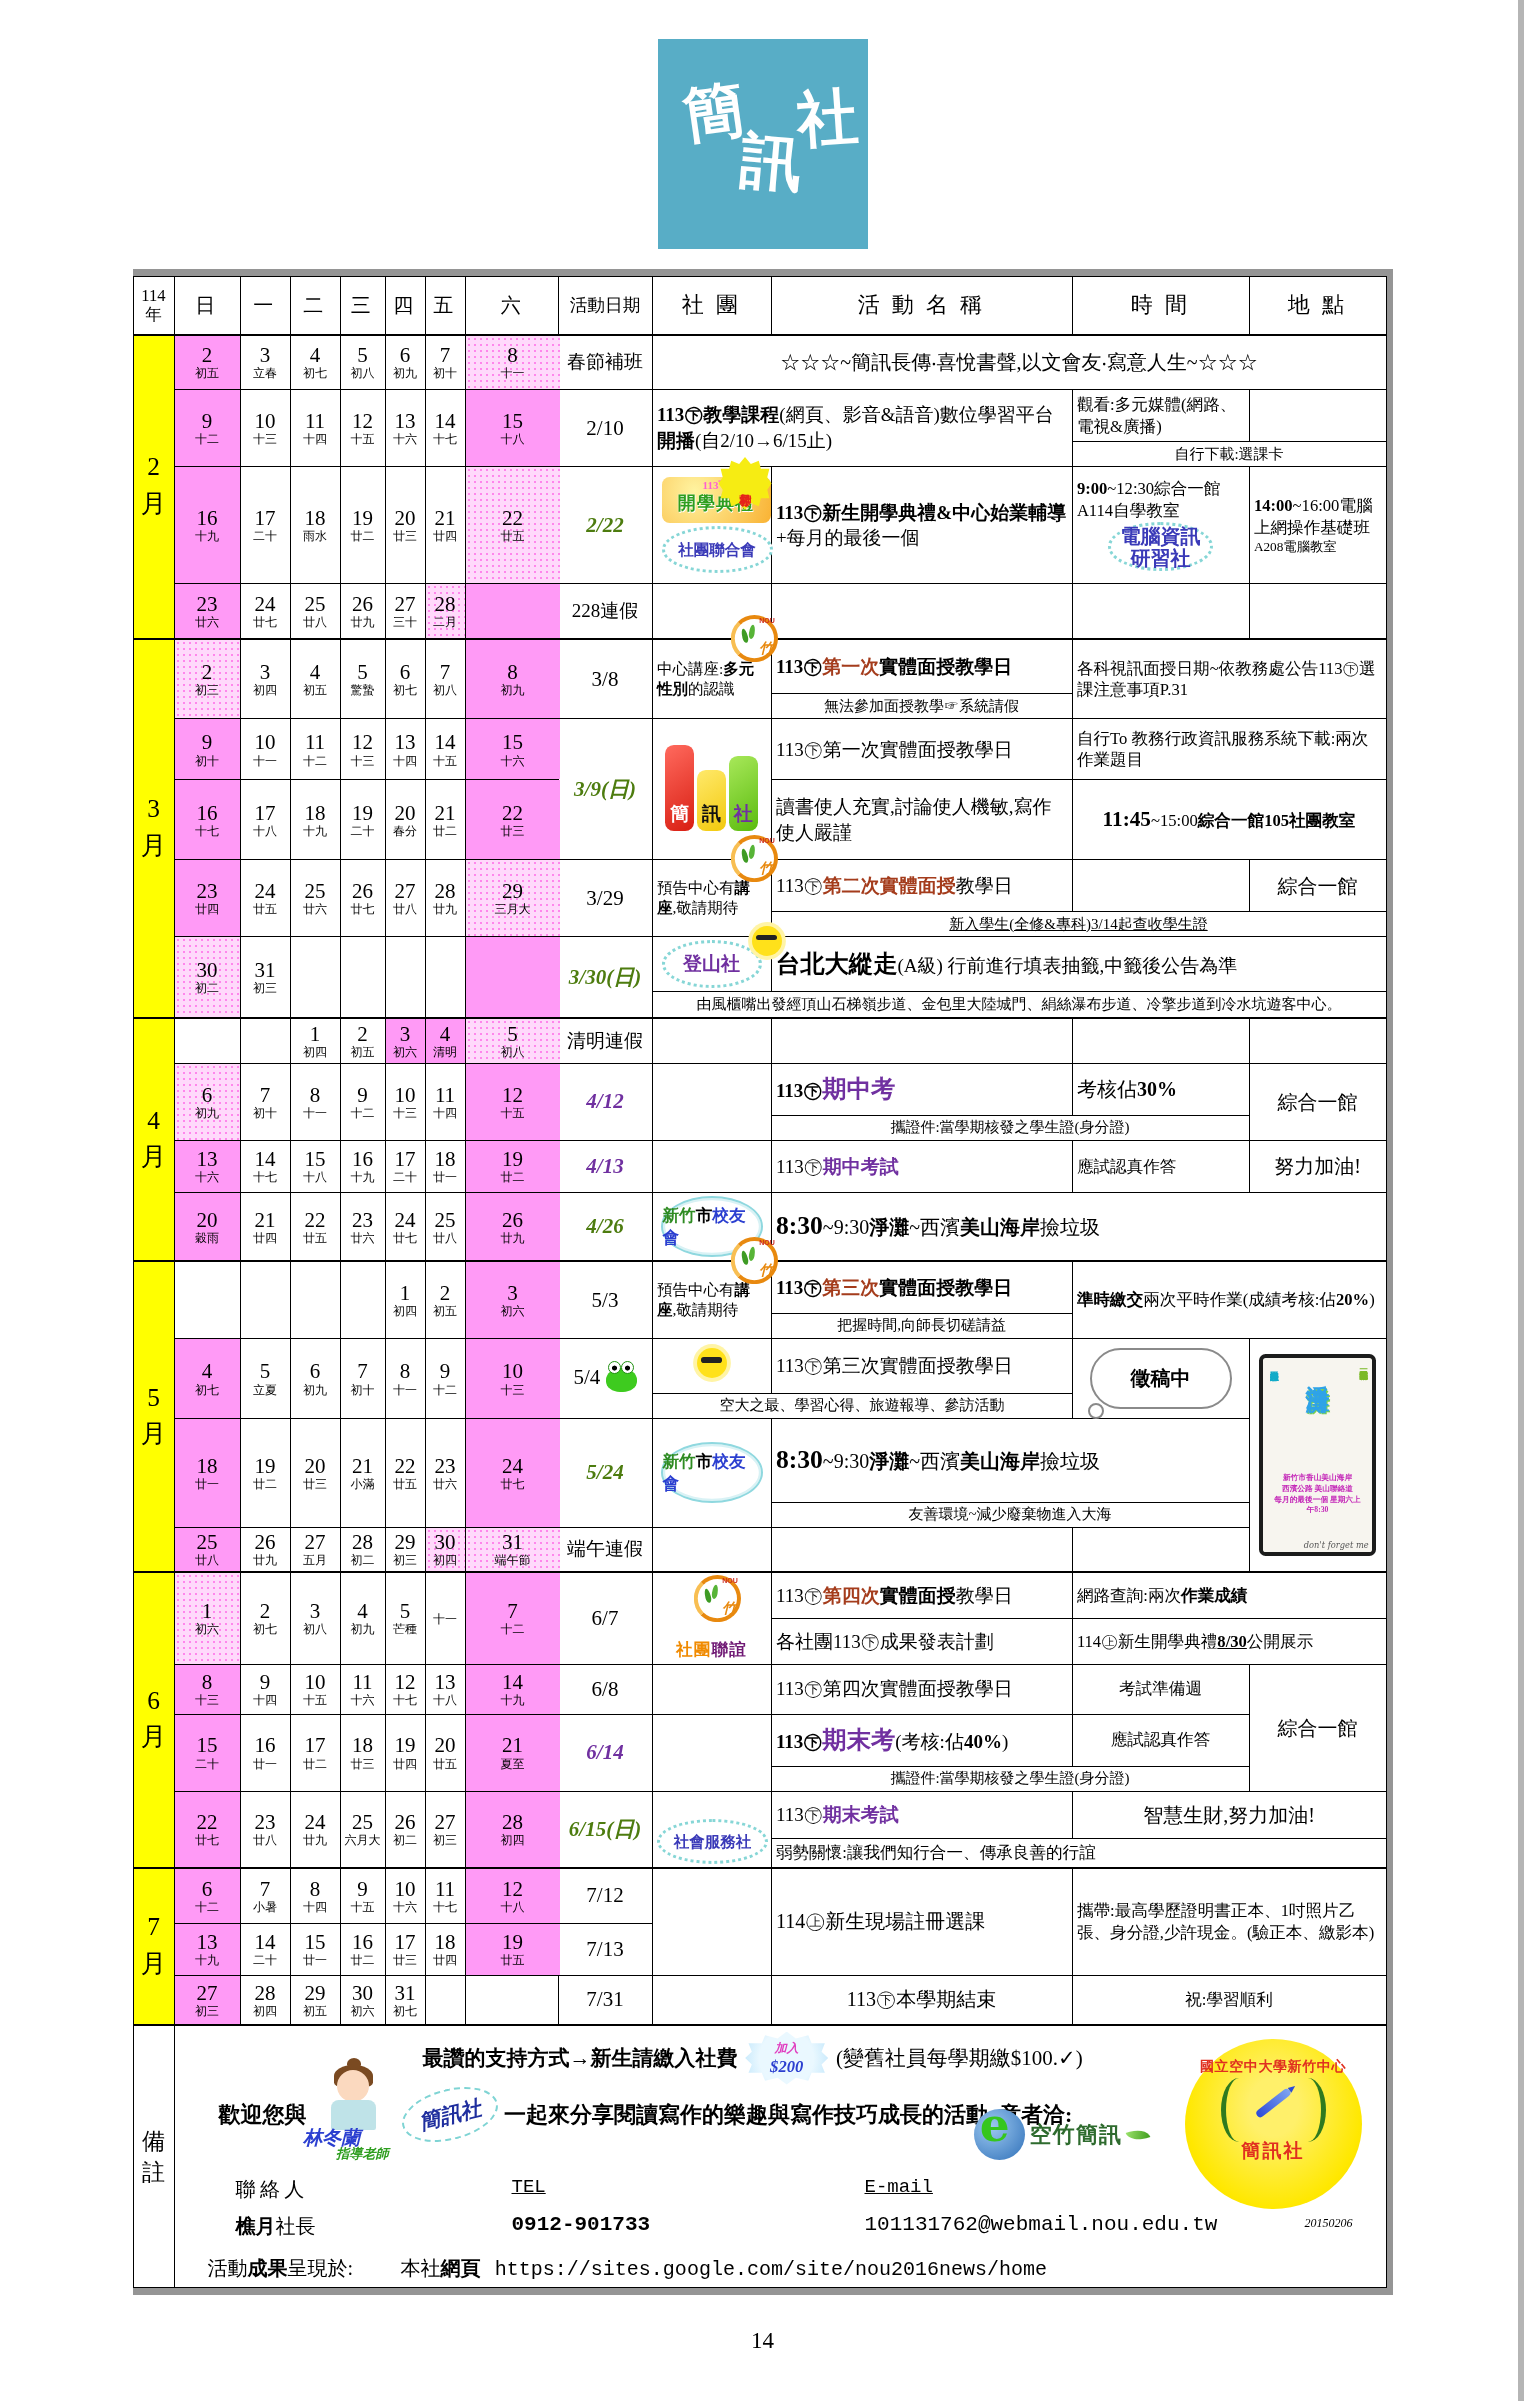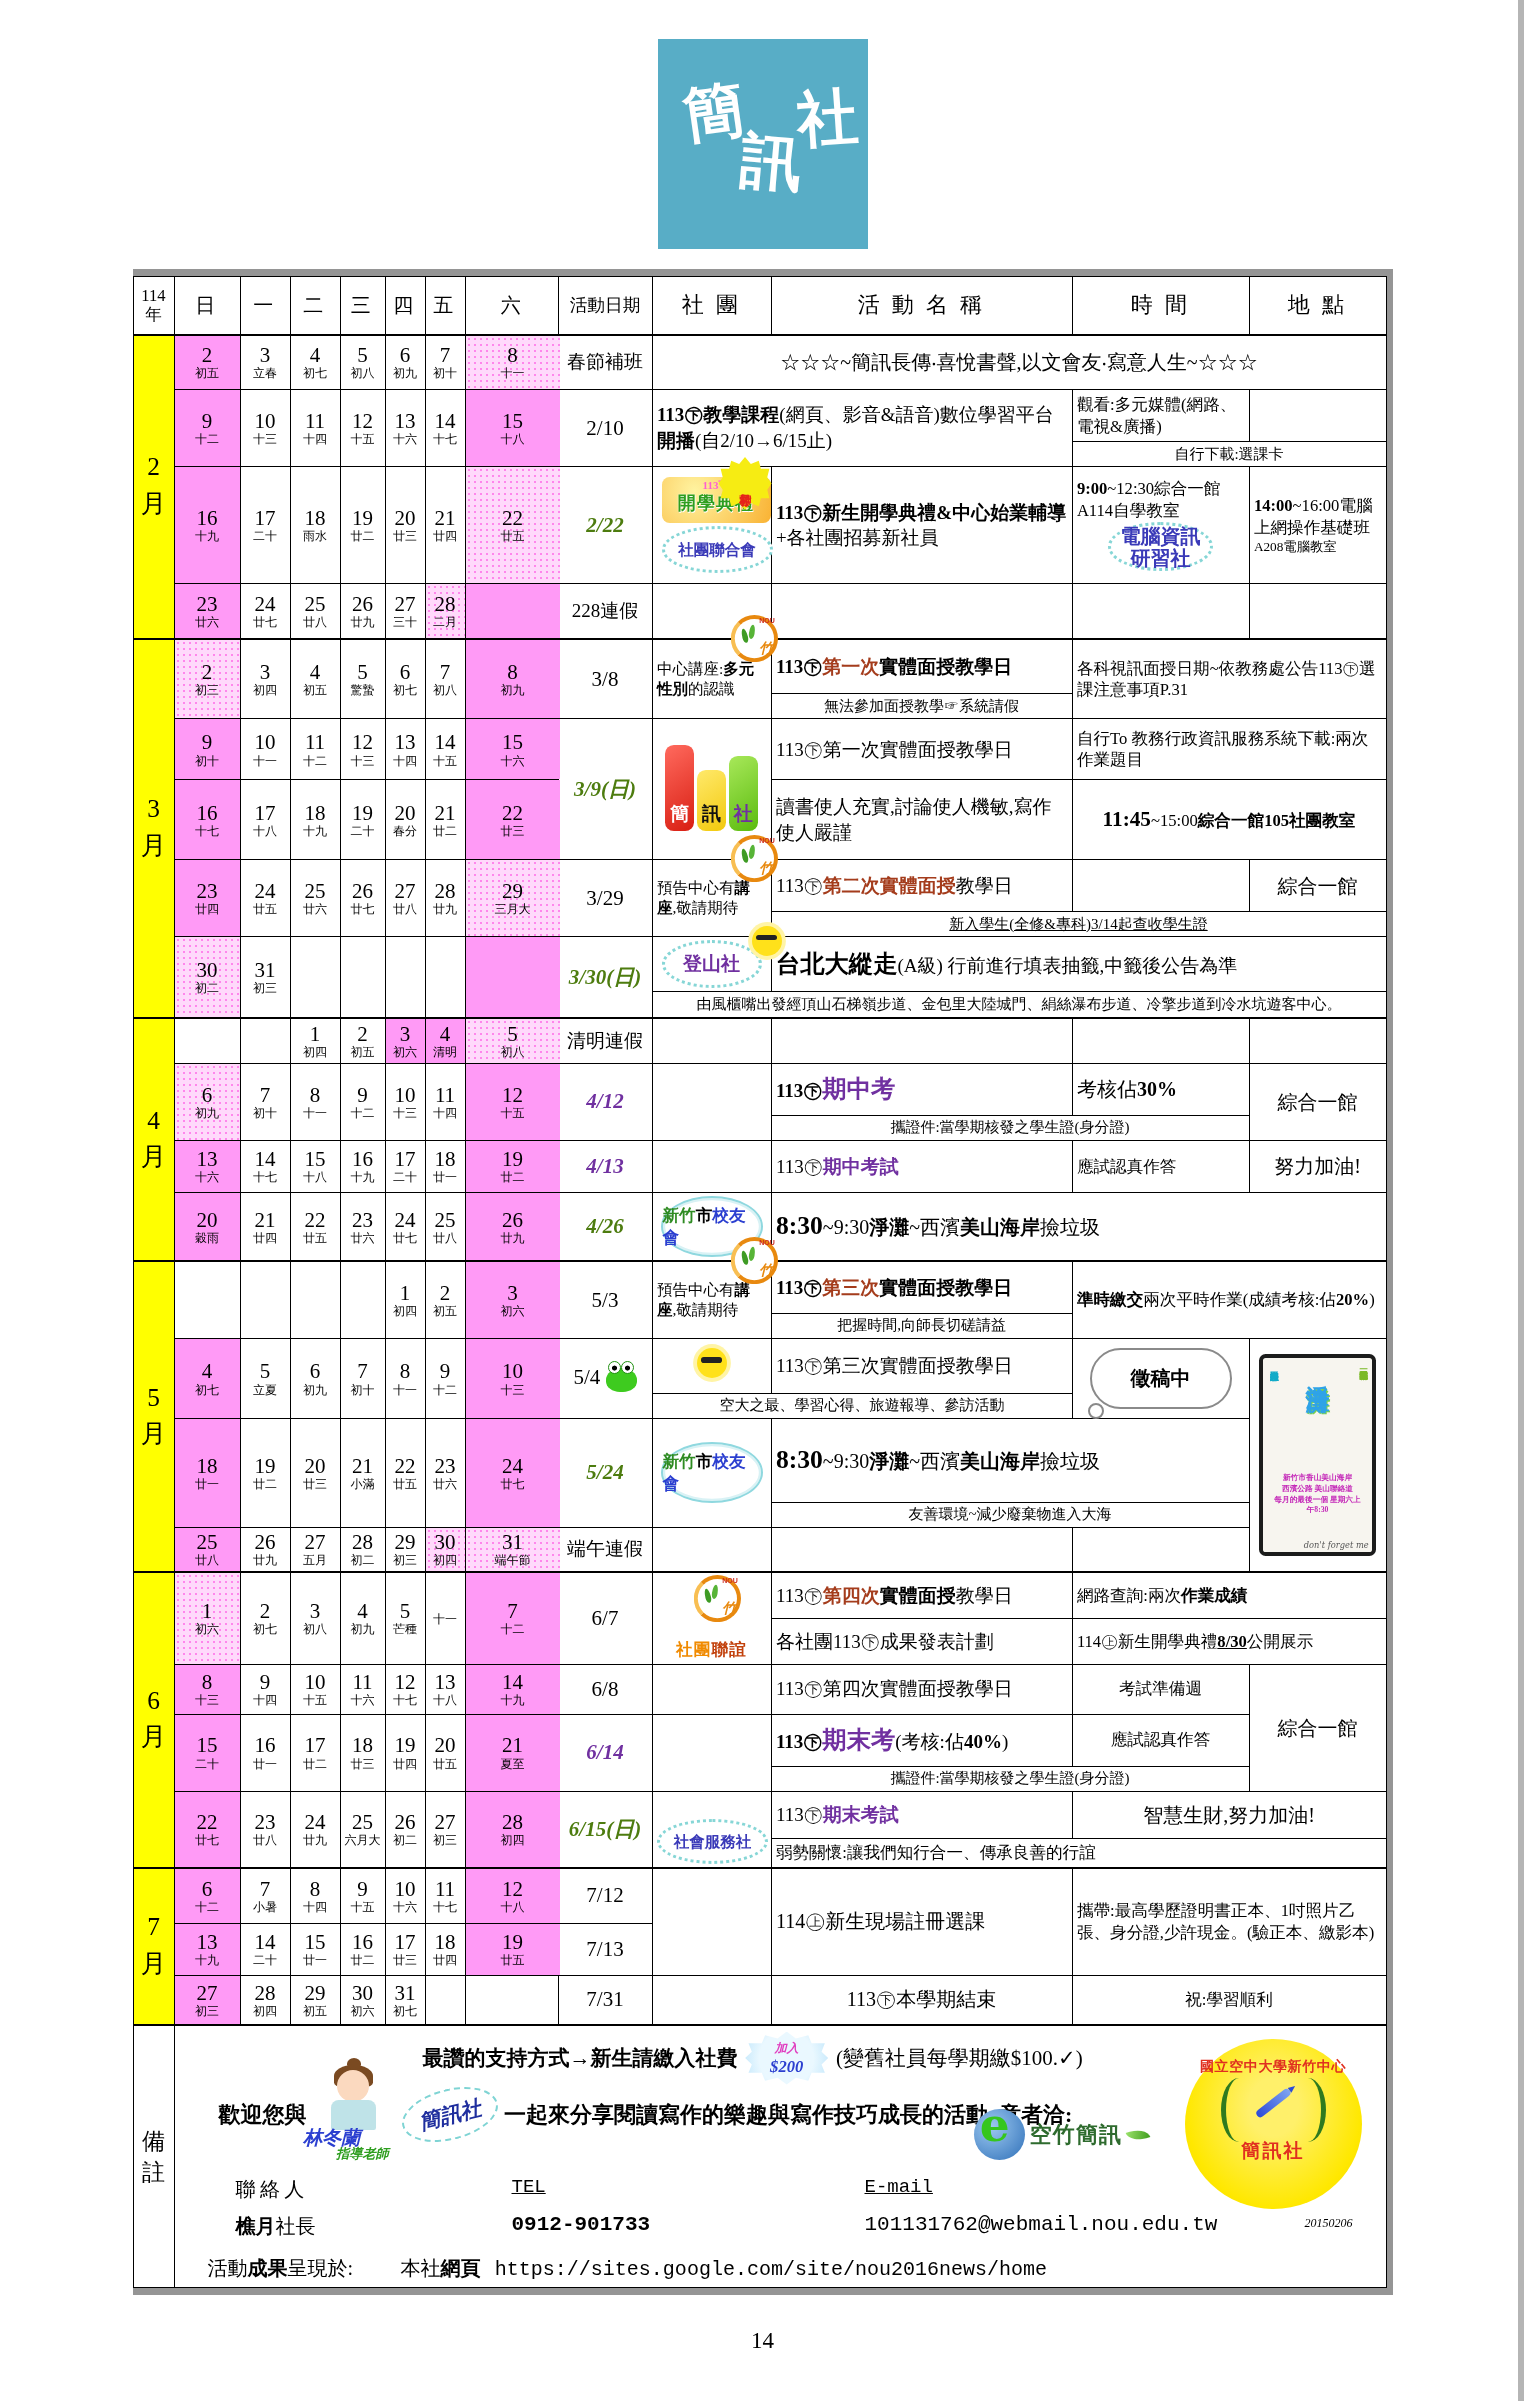--- a/index.html
+++ b/index.html
@@ -51,21 +51,21 @@
   .s-u{text-decoration:underline;}
   .s-dr{color:#A43C1C;font-weight:bold;}
   .s-pu{color:#7030A0;font-weight:bold;}
   .s-it{font-style:italic;}
   .s-big{font-size:1.28em;font-weight:bold;}
   .s-sm{font-size:.8em;}
   .s-bk{display:block;}
   .s-gr{color:#2E8B22;}
   .s-bl{color:#2B3FD0;}
   .s-or{color:#F08A00;}
-  .s-cy{color:#c2410c;}
+  .s-cy{color:#701a75;}
   
   .nou{width:49px;height:49px;border-radius:50%;border:5px solid #E8890F;border-left-color:#F8BE52;position:relative;background:#fff;flex:none;display:inline-block;}
   .nou i{position:absolute;left:8.8px;top:12px;width:7.2px;height:17.7px;background:#3E9B24;border-radius:50%/60% 60% 40% 40%;transform:rotate(-14deg);}
   .nou i+i{left:18px;top:7.2px;transform:rotate(9deg);background:#57B437;}
   .nou b{position:absolute;right:-1.1px;top:-3.3px;font-size:8.8px;color:#CE2C1F;font-family:"Liberation Sans",sans-serif;}
   .nou s{position:absolute;right:1.1px;bottom:1.1px;font-size:17.7px;color:#E8890F;text-decoration:none;font-weight:bold;font-style:italic;}
   .nou.small{transform:scale(.8);transform-origin:top right;}
   .train{width:109px;height:46px;background:radial-gradient(circle at 30% 30%,#FFF3A0,#F9B233);border-radius:7.7px;position:relative;display:flex;align-items:center;justify-content:center;margin:1.1px auto;}
   .train u{position:absolute;top:1.1px;left:50%;transform:translateX(-50%);font-size:11px;color:#FF5FD2;text-decoration:none;font-weight:bold;}
   .train b{font-size:18px;color:#2E9E1F;text-shadow:0 0 1.7px #fff,0.6px 0.6px 0 #fff;letter-spacing:1.1px;margin-top:6.6px;}
@@ -327,21 +327,21 @@
                   <b>開學典禮</b>
                 </div>
           <div class="oval" style="width:105px;height:41px;font-size:15.5px">
                   <span>社團聯合會</span>
                 </div>
           <div class="star12">
                   <b>相見歡</b>
                 </div>
         </div>
       </td>
-      <td class="ac"><span class="s-b">113㊦新生開學典禮&amp;中心始業輔導</span><span>+各社團招募新社員</span></td>
+      <td class="ac"><span class="s-b">113㊦新生開學典禮&amp;中心始業輔導</span><span>+每月的最後一個</span></td>
       <td class="tm"><span><span class="s-b">9:00</span><span>~12:30綜合一館A114自學教室</span></span>
         <div class="oval" style="width:99px;height:43px;font-size:20px">
                 <span>電腦資訊</span>
                 <span>研習社</span>
               </div>
       </td>
       <td class="pl" style="text-align:left"><span class="s-b">14:00</span><span>~16:00電腦上網操作基礎班</span><span class="s-sm s-bk">A208電腦教室</span></td>
     </tr>
     <tr style="height:55px">
       <td class="days">

